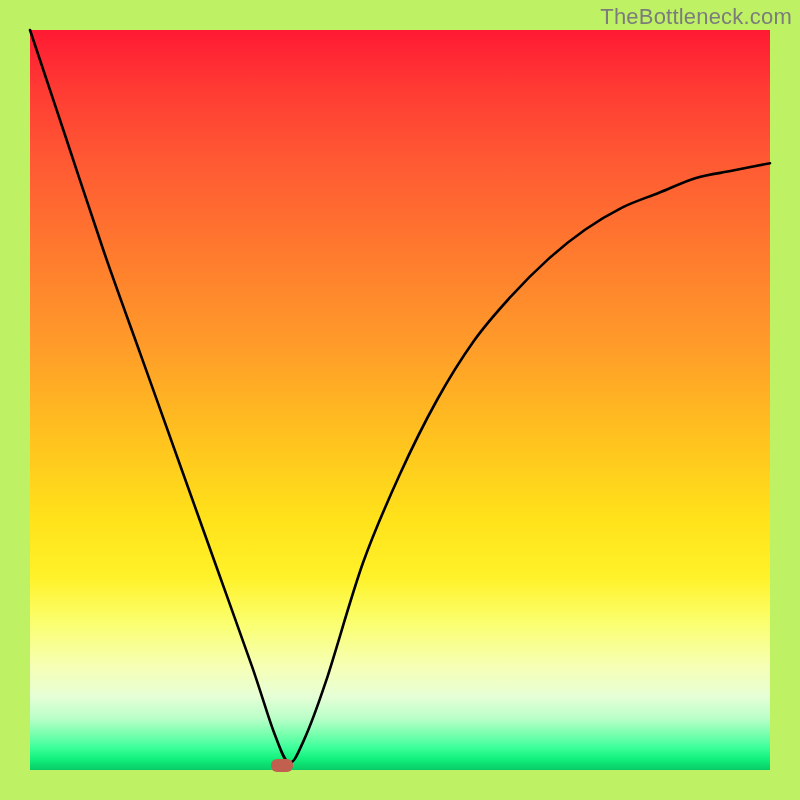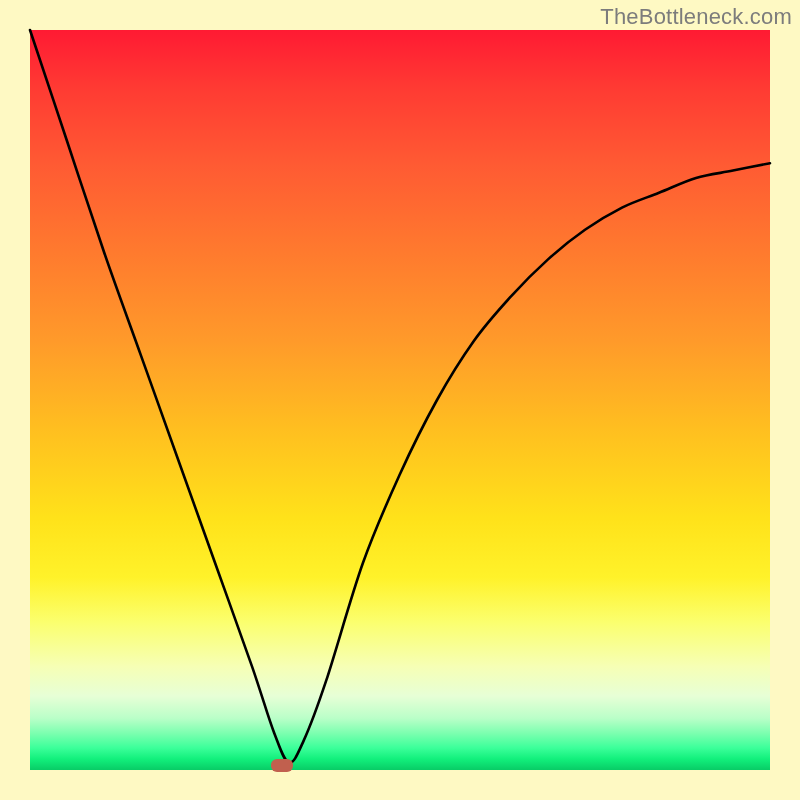--- a/index.html
+++ b/index.html
@@ -10,21 +10,21 @@
     background: #000;
     overflow: hidden;
     font-family: Arial, Helvetica, sans-serif;
   }
   .frame {
     position: absolute;
     top: 0;
     left: 0;
     width: 800px;
     height: 800px;
-    background: #fef9c3;
+    background: #bef264;
   }
   .plot-area {
     position: absolute;
     top: 30px;
     left: 30px;
     width: 740px;
     height: 740px;
     
     background: linear-gradient(to bottom,
       #ff1a33 0%,

